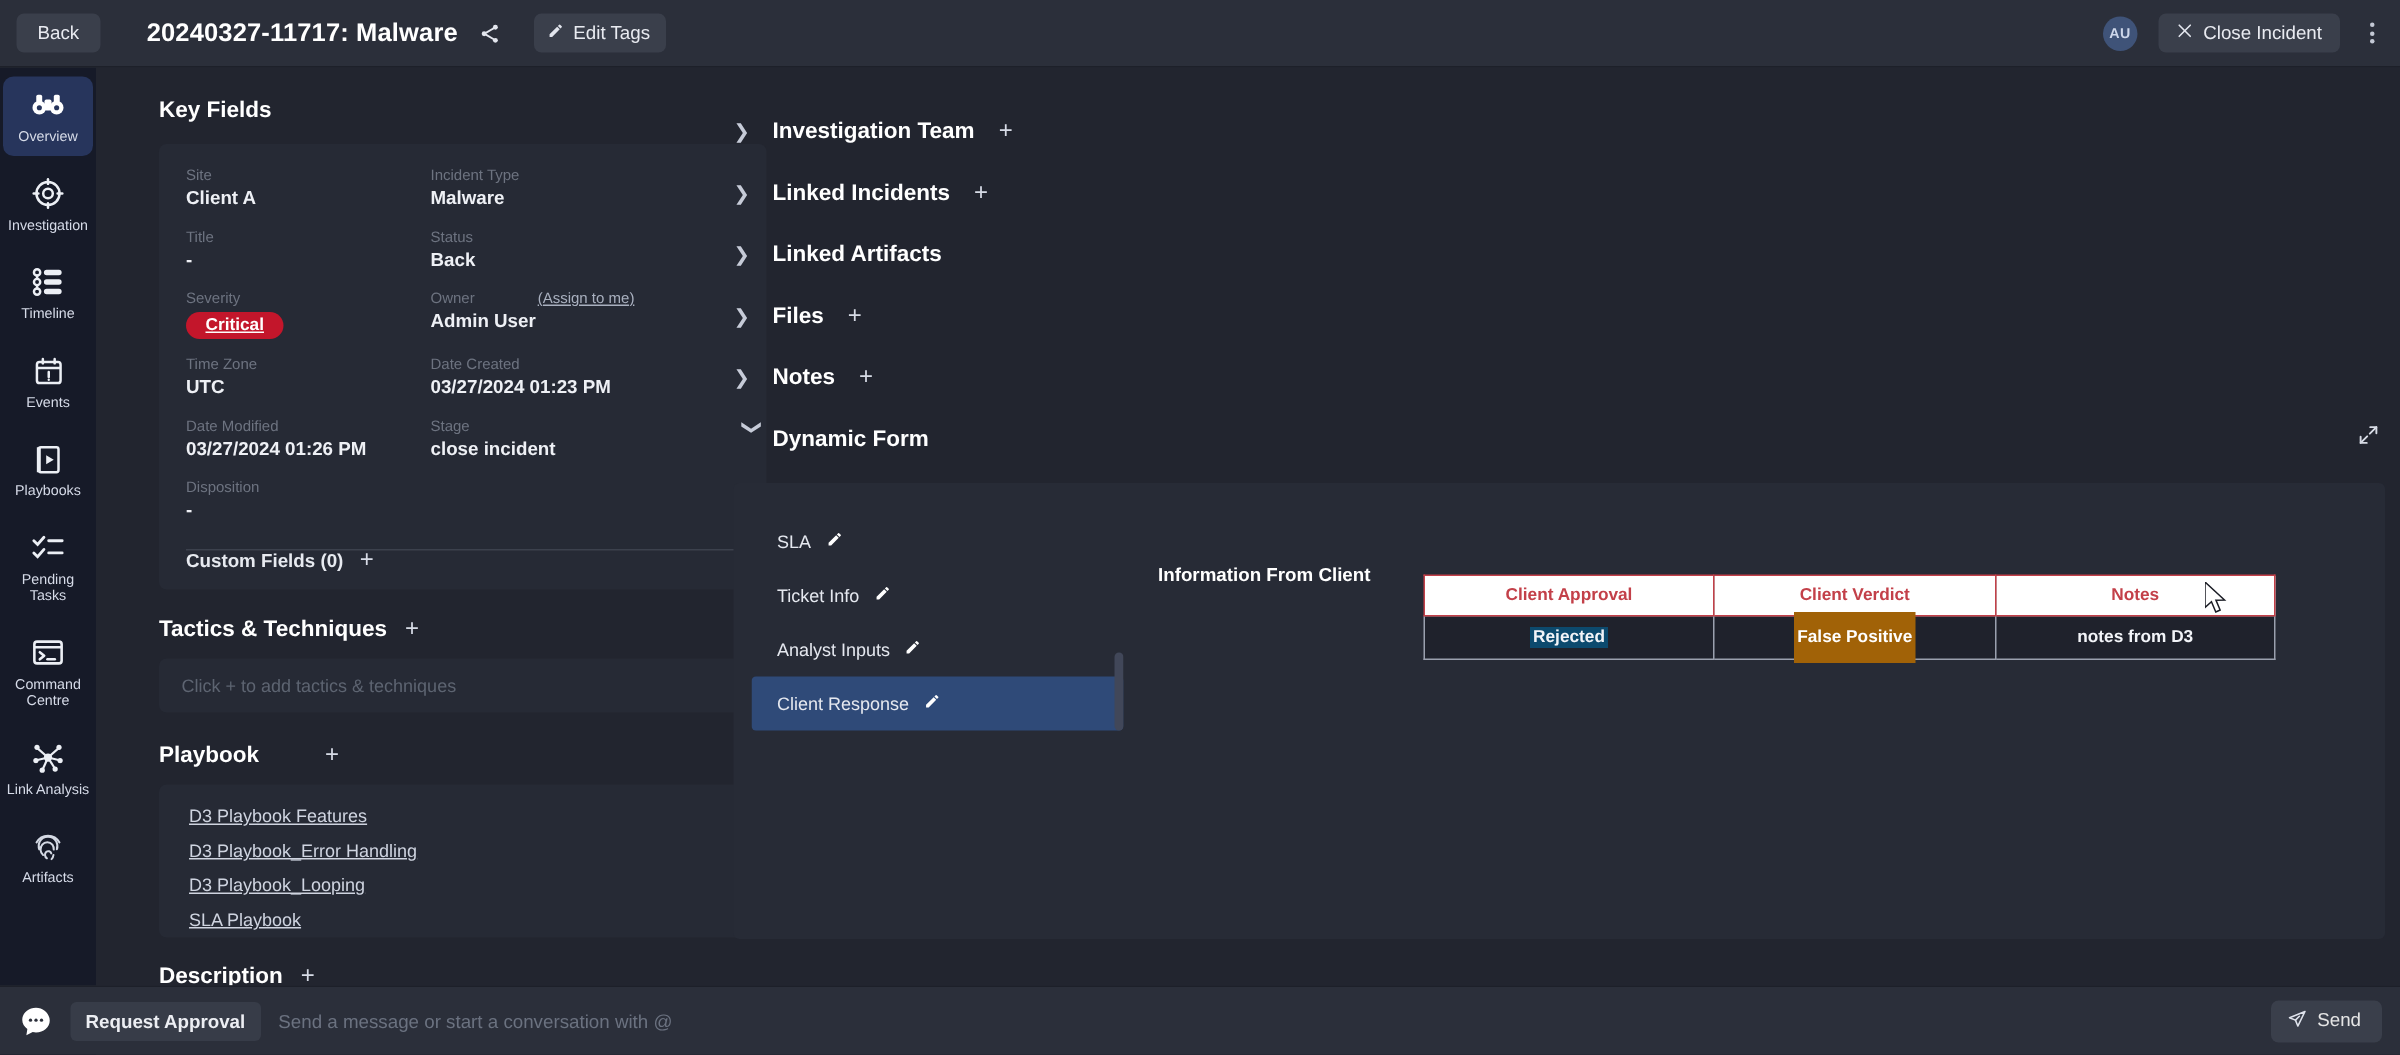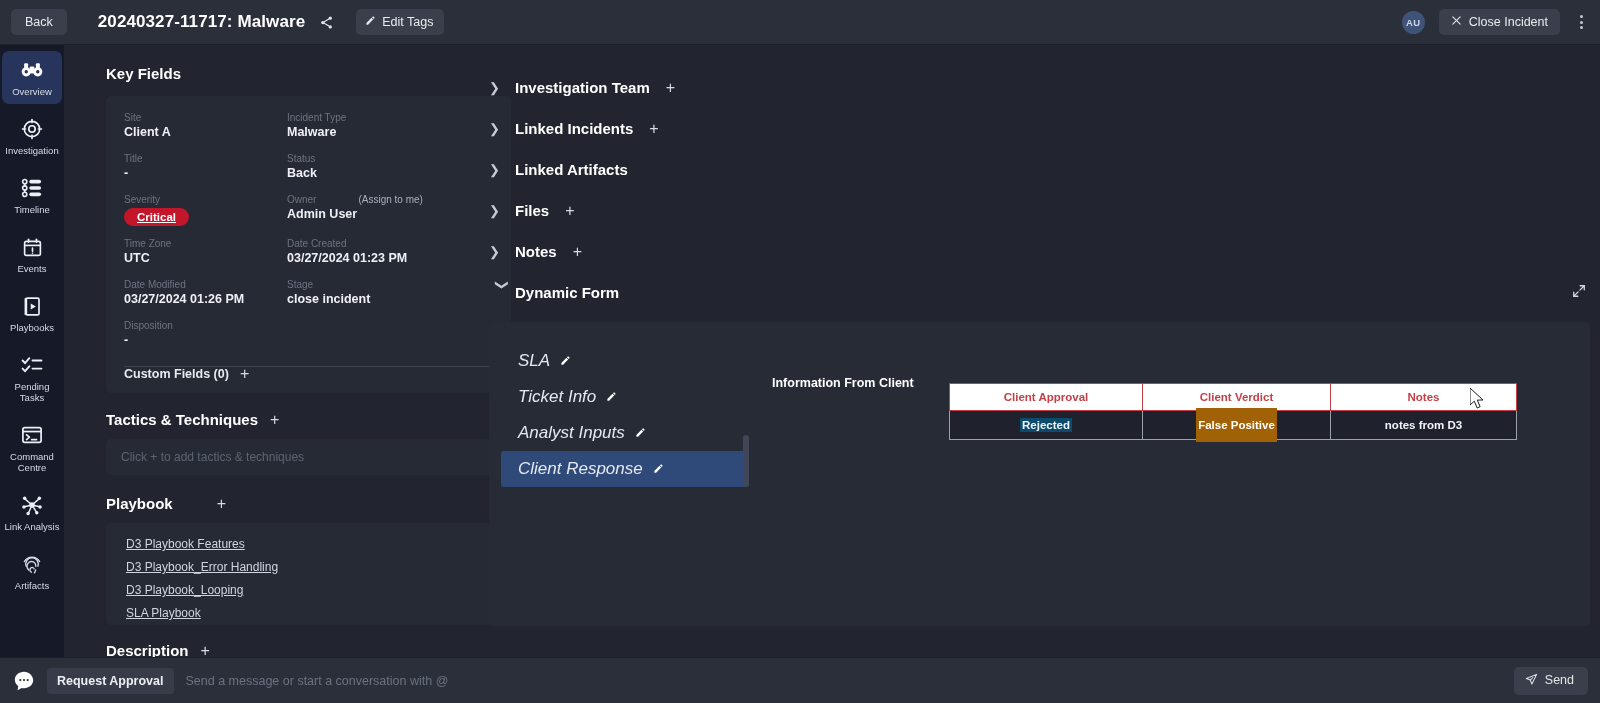--- a/index.html
+++ b/index.html
@@ -133,21 +133,21 @@
   .kf-cell { }
   .badge-critical {
     display: inline-block;
     background: #c3162b; color: #ffffff;
     font-size: 11.5px; font-weight: bold;
     padding: 3px 13px; border-radius: 11px;
     margin-bottom: 12px;
     text-decoration: underline;
   }
   .owner-row { display: flex; align-items: baseline; gap: 9px; }
-  .assign-link { font-size: 10px; color: #a9b0bf; cursor: pointer; padding-left: 33px; }
+  .assign-link { font-size: 10px; color: #a9b0bf; text-decoration: underline; cursor: pointer; padding-left: 33px; }
   .kf-divider { border-top: 1px solid #3c414d; margin: 5px 0 0 0; }
   .custom-fields {
     font-size: 12.5px; font-weight: bold; color: #e7eaf0;
     display: flex; align-items: center; gap: 11px;
   }
 
   .tt-title { margin-top: 18px; }
   .tt-card { margin-top: 11px; height: 36px; display: flex; align-items: center; padding-left: 15px; }
   .tt-placeholder { font-size: 12px; color: #5d6471; }
 
@@ -185,23 +185,22 @@
     background: #272b36;
     border-radius: 4px;
     margin-right: 10px;
   }
   .tablist {
     position: absolute; left: 12px; top: 21px; width: 248px; height: 150px;
     overflow: hidden;
   }
   .tab-item {
     height: 36px; display: flex; align-items: center; gap: 10px;
-    padding-left: 17px; font-size: 17px; color: #e5e8ef;
+    padding-left: 17px; font-size: 12px; color: #e5e8ef;
     cursor: pointer;
-    font-style: italic;
   }
   .tab-item.active { background: #2f4a78; border-radius: 3px; }
   .tab-scroll {
     position: absolute; right: 0px; top: 92px; width: 6px; height: 52px;
     background: #414759; border-radius: 3px;
   }
 
   .infoclient-label {
     position: absolute; left: 283px; top: 54px;
     font-size: 12.5px; font-weight: bold; color: #ffffff;

